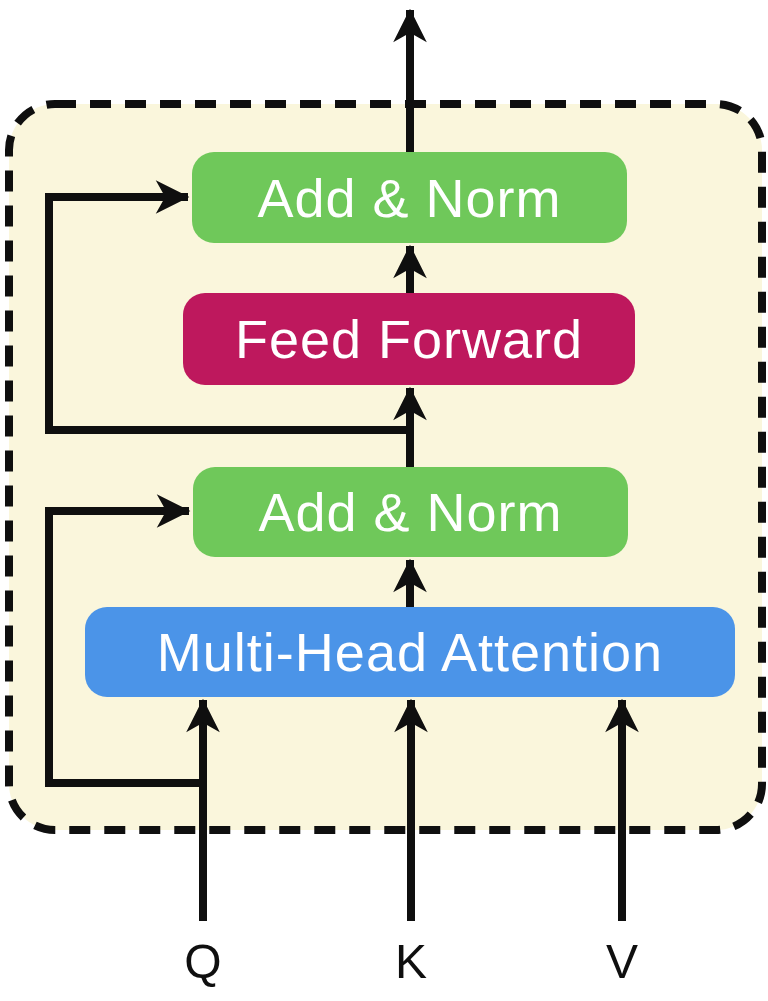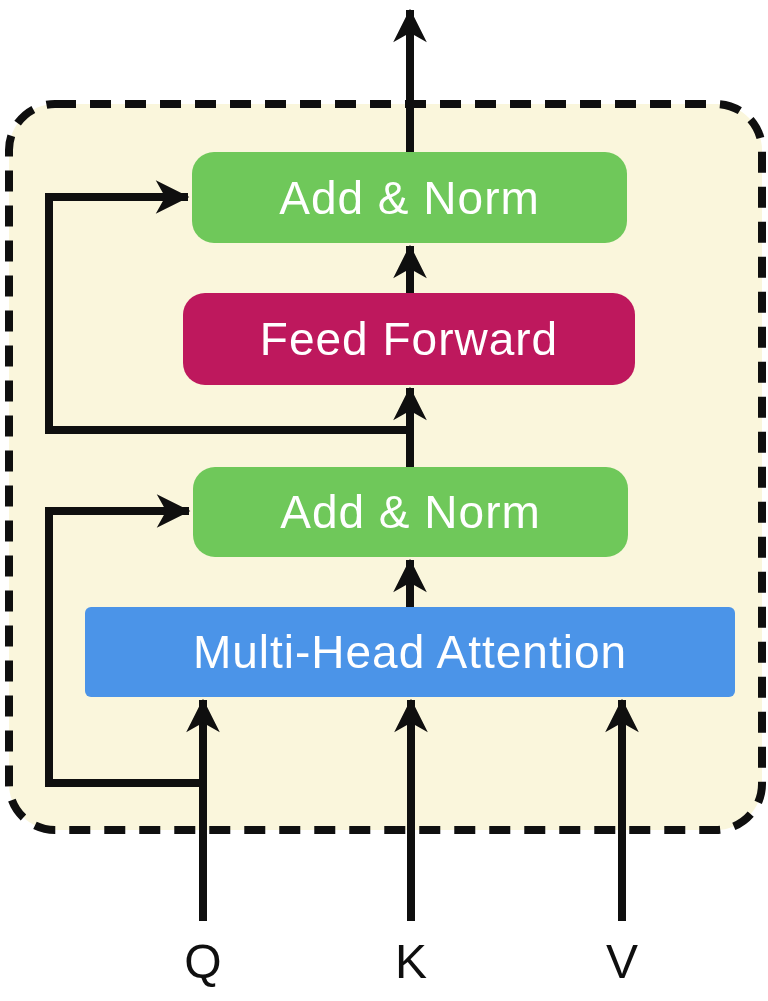--- a/index.html
+++ b/index.html
@@ -22,29 +22,29 @@
     width: 768px;
     height: 1001px;
   }
   .block {
     position: absolute;
     display: flex;
     align-items: center;
     justify-content: center;
     border-radius: 22px;
     color: #ffffff;
-    font-size: 46px;
+    font-size: 54px;
     letter-spacing: 1px;
     white-space: nowrap;
     z-index: 2;
   }
   .block-add-norm-top    { left: 192px; top: 152px; width: 435px; height: 91px; background: #6fc85a; }
   .block-feed-forward    { left: 183px; top: 293px; width: 452px; height: 92px; background: #be185d; }
   .block-add-norm-lower  { left: 193px; top: 467px; width: 435px; height: 90px; background: #6fc85a; }
-  .block-mha             { left:  85px; top: 607px; width: 650px; height: 90px; background: #4b94e8; border-radius: 6px; }
+  .block-mha             { left:  85px; top: 607px; width: 650px; height: 90px; background: #4b94e8; }
   .input-label {
     position: absolute;
     top: 934px;
     width: 90px;
     text-align: center;
     font-size: 48px;
     color: #0f0f0f;
     z-index: 2;
   }
   .input-label-q { left: 158px; }

